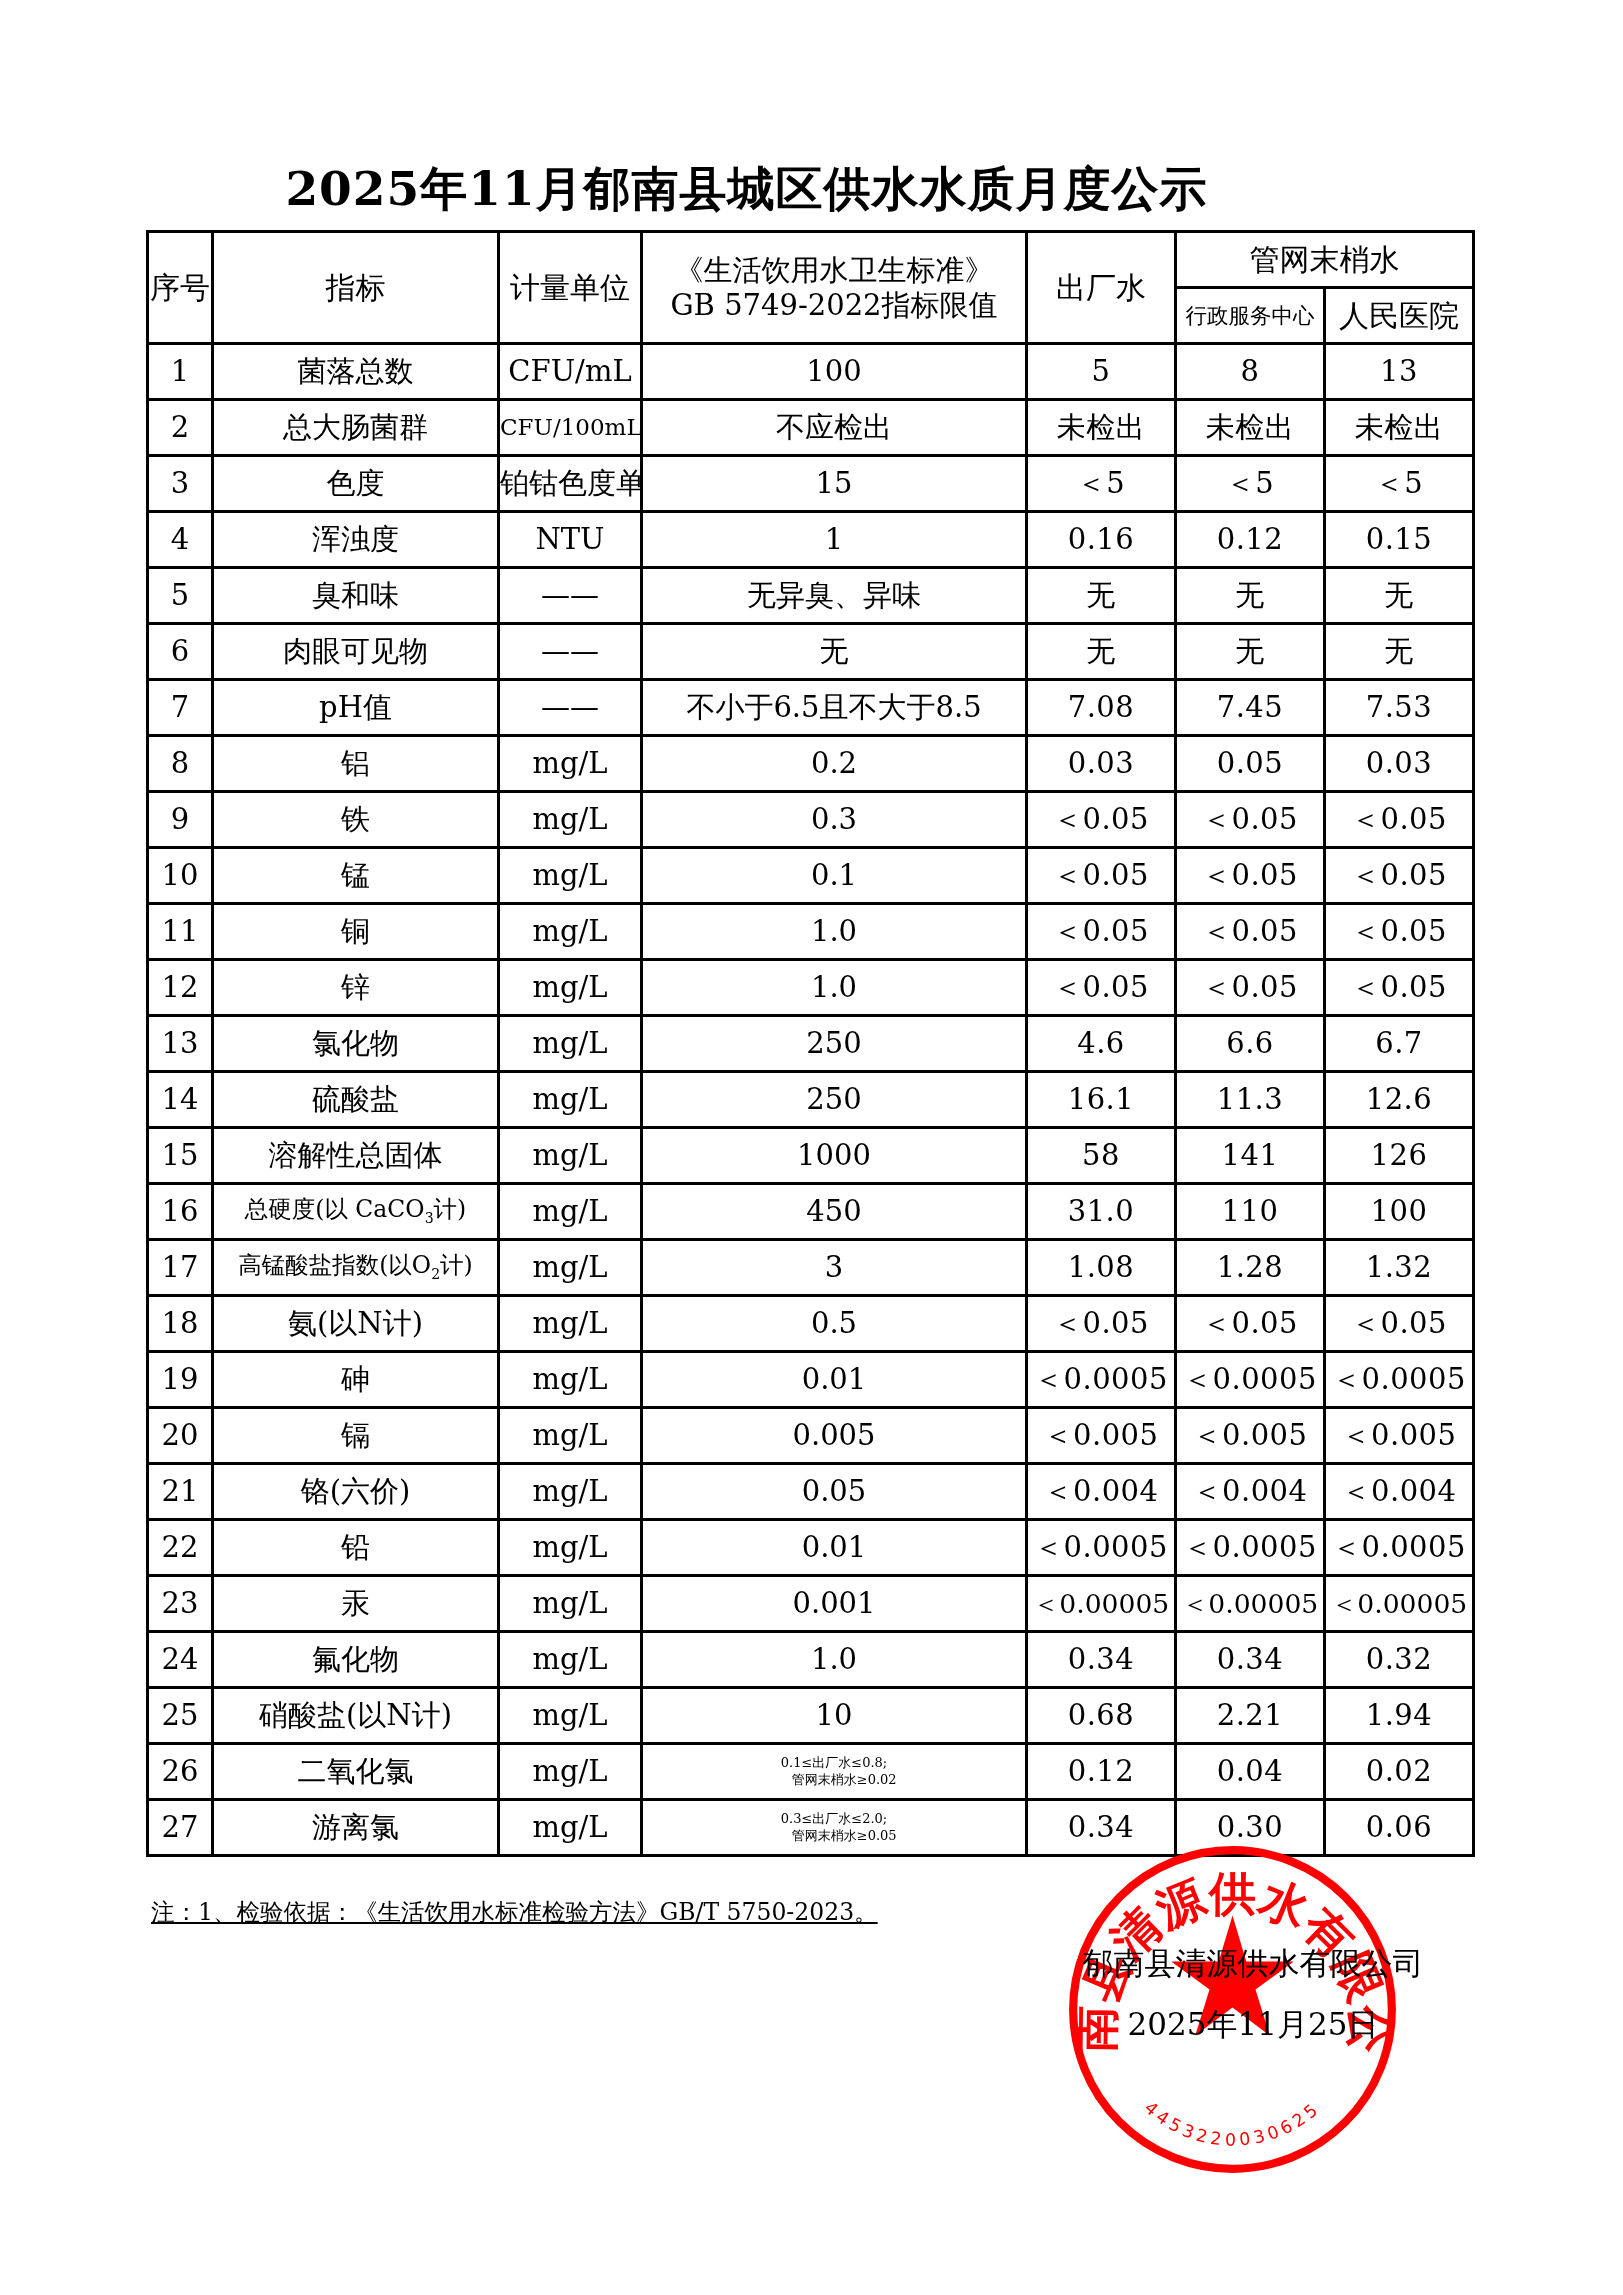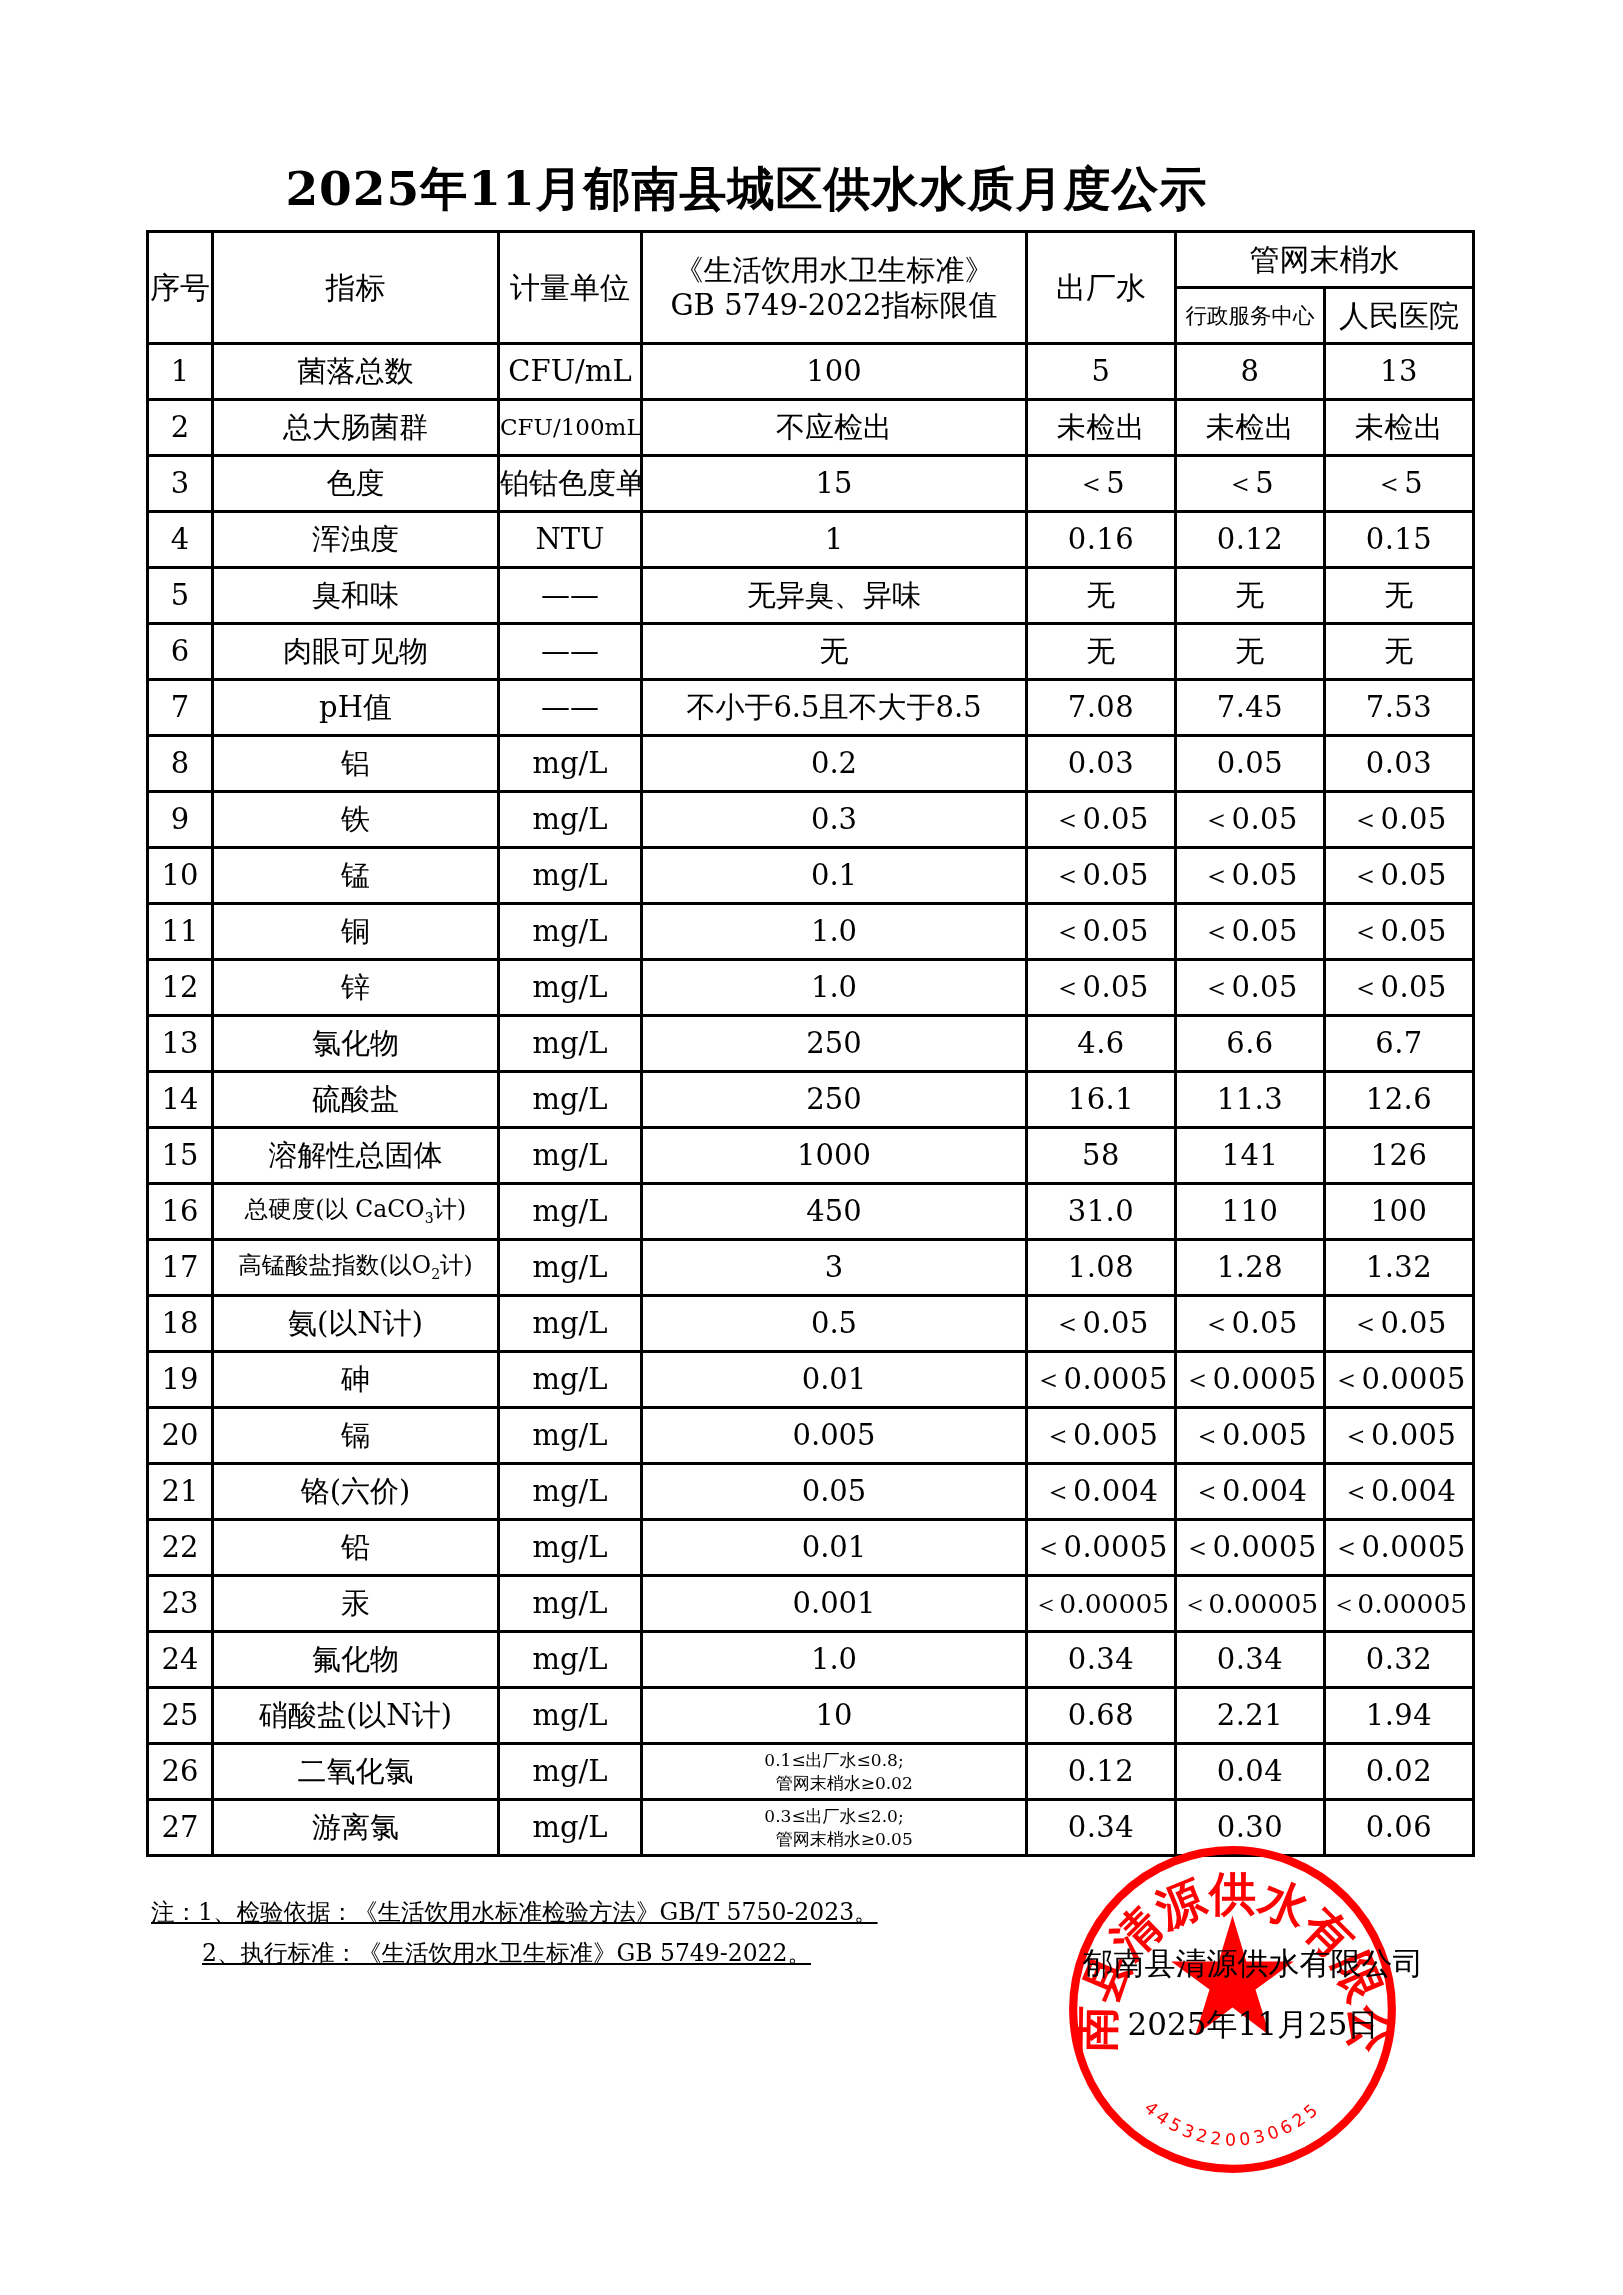--- a/index.html
+++ b/index.html
@@ -27,21 +27,21 @@
     table.wq th.std-hdr { font-size: 29px; line-height: 1.2; }
     table.wq tr.hrow1 { height: 56px; }
     table.wq tr.hrow2 { height: 56px; }
     table.wq tbody tr { height: 56px; }
     table.wq td { font-size: 29px; }
     td.idx { font-size: 29px; }
     td.name { text-align: left; padding-left: 6.1px; font-size: 30px; }
     td.name.small { font-size: 23.5px; }
     td.unit { font-size: 25.6px; }
     td.unit.small { font-size: 23px; }
-    td.std.twoline { font-size: 17px; line-height: 1.3; }
+    td.std.twoline { font-size: 13px; line-height: 1.3; }
     td.std.twoline span { display: block; }
     td.val { font-size: 29px; letter-spacing: 0.5px; }
     td.val.tight { font-size: 26.6px; letter-spacing: 0; margin-top: 20px; }
     sub { font-size: 0.6em; }
     .notes {
       position: absolute; left: 151px; top: 1892px; font-size: 23.5px; line-height: 41px; text-decoration: underline;
     }
     .notes .n2 { padding-left: 51px; }
     .stamp {
       position: absolute; left: 1066px; top: 1843px; width: 333px; height: 333px;
@@ -331,21 +331,20 @@
         </td>
         <td class="val">0.34</td>
         <td class="val">0.30</td>
         <td class="val">0.06</td>
       </tr>
     </tbody>
 </table>
 
 <div class="notes">
   <div>注：1、检验依据：《生活饮用水标准检验方法》GB/T 5750-2023。</div>
-  <div class="n2">2、执行标准：《生活饮用水卫生标准》GB 5749-2022。</div>
 </div>
 
 <svg class="stamp" viewBox="0 0 652 652" xmlns="http://www.w3.org/2000/svg">
   <defs>
     <path id="arcTop" d="M 96 420 A 236 236 0 1 1 556 420"></path>
     <path id="arcBot" d="M 150 520 A 250 250 0 0 0 502 520"></path>
   </defs>
   <circle cx="326" cy="326" r="312" fill="none" stroke="#ff0000" stroke-width="16"></circle>
   <polygon fill="#ff0000" points="326,142 353,232 446,232 371,287 399,377 326,322 253,377 281,287 206,232 299,232"></polygon>
   <text fill="#ff0000" font-size="92" font-family="DejaVu Sans, sans-serif" font-weight="bold">

